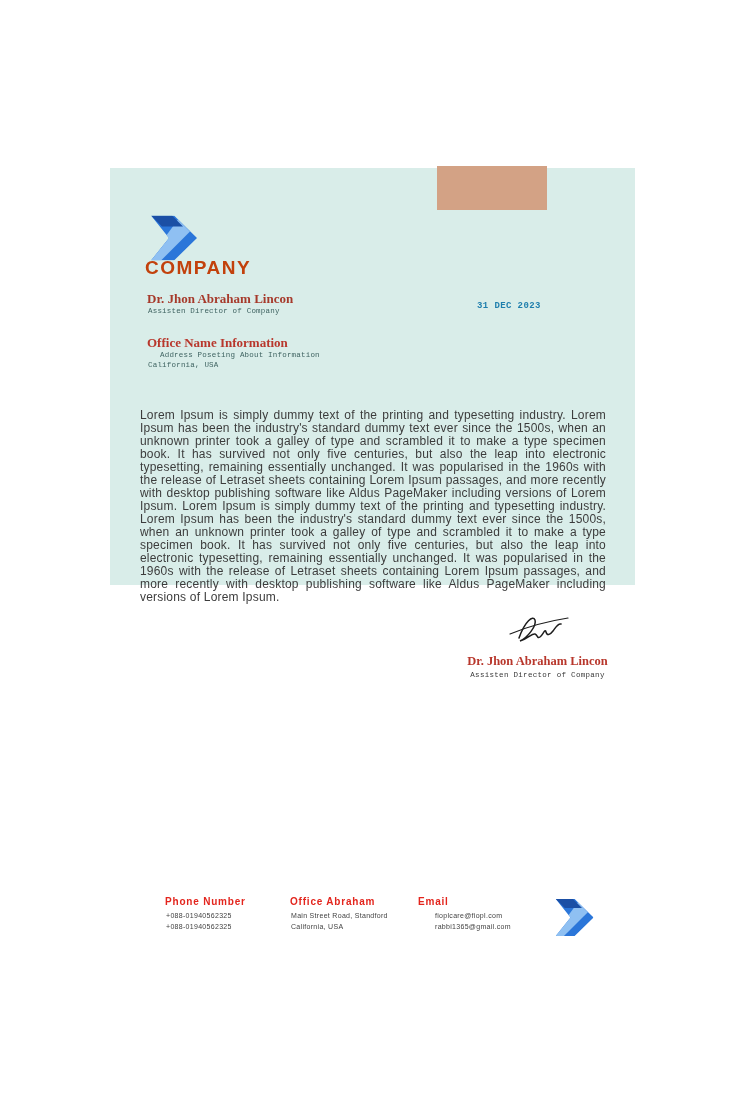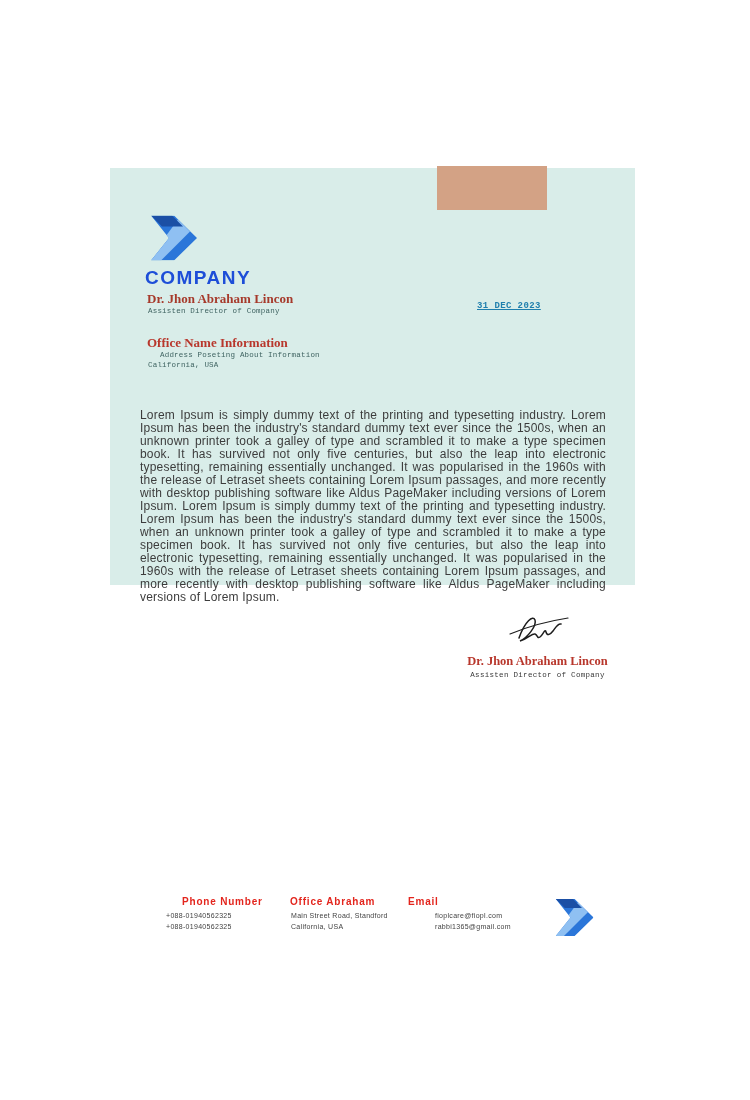--- a/index.html
+++ b/index.html
@@ -15,61 +15,61 @@
   .mint-panel {
     left:110px; top:168px; width:525px; height:417px;
     background:#d9ede9;
   }
   .tan-block {
     left:437px; top:166px; width:110px; height:44px;
     background:#d3a285;
   }
   .logo-top { left:147px; top:215px; width:50px; height:46px; }
   .company-name {
-    left:145px; top:267px;
+    left:145px; top:257px;
     font-size:19px; font-weight:bold; letter-spacing:1.5px;
-    color:#1d4ed8;
+    color:#c2410c;
   }
   .sender-name, .office-name, .sig-name {
     font-family:"Liberation Serif", serif;
     font-weight:bold;
   }
   .sender-name { left:147px; top:291px; font-size:13px; color:#a63a2b; }
   .mono-sub {
     font-family:"Liberation Mono", monospace;
     font-size:7.5px; color:#3f6361; letter-spacing:0.2px;
   }
   .sender-title { left:148px; top:307px; }
   .date-line {
     left:477px; top:301px;
     font-family:"Liberation Mono", monospace;
-    font-size:9px; font-weight:bold; color:#1f7fad; letter-spacing:0.4px;text-decoration:underline;
+    font-size:9px; font-weight:bold; color:#1f7fad; letter-spacing:0.4px;
   }
   .office-name { left:147px; top:335px; font-size:13px; color:#b8372c; }
   .addr1 { left:160px; top:351px; }
   .addr2 { left:148px; top:361px; }
   .body-text {
     left:140px; top:384px; width:466px;
     font-size:12px; line-height:13px; text-align:justify;
     color:#3c3c3c; letter-spacing:0.2px;margin-top:25px;
   }
   .sig-svg { left:503px; top:611px; width:72px; height:36px; }
   .sig-block { left:440px; top:654px; width:195px; text-align:center; }
   .sig-name { font-size:12.5px; color:#b8372c; }
   .sig-title {
     font-family:"Liberation Mono", monospace;
     font-size:7.5px; color:#3a3a3a; letter-spacing:0.3px; margin-top:2px;
   }
 
   .footer-heading {
     font-size:10px; font-weight:bold; color:#e3251d; letter-spacing:0.8px;
   }
-  .fh-phone { left:165px; top:896px;margin-left:17px; }
+  .fh-phone { left:165px; top:896px; }
   .fh-address { left:290px; top:896px; }
-  .fh-email { left:408px; top:896px; }
+  .fh-email { left:418px; top:896px; }
   .footer-lines {
     font-size:7px; color:#424242; line-height:11px; letter-spacing:0.3px;
   }
   .fl-phone { left:166px; top:910px; }
   .fl-address { left:291px; top:910px; }
   .fl-email { left:435px; top:910px; }
   .logo-footer { left:552px; top:899px; width:42px; height:37px; }
 </style>
 </head>
 <body>

